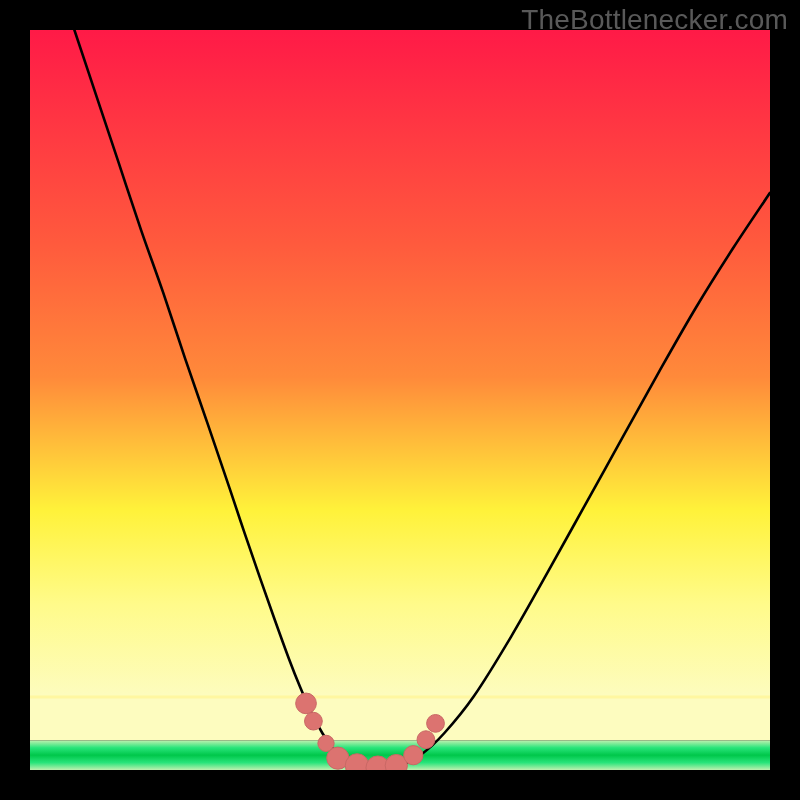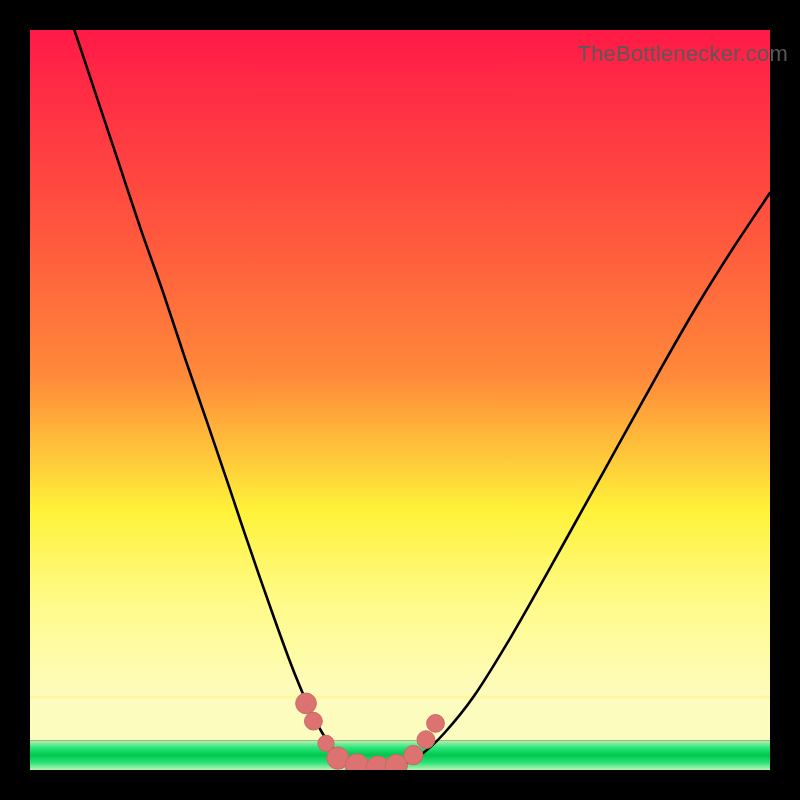--- a/index.html
+++ b/index.html
@@ -15,25 +15,24 @@
     position: relative;
     width: 800px;
     height: 800px;
     background: #000;
   }
   .watermark {
     position: absolute;
     top: 4px;
     right: 12px;
     color: #595959;
-    font-size: 22px;
+    font-size: 28px;
     font-weight: 400;
     letter-spacing: 0.2px;
     z-index: 10;
-    margin-top: 37px;
   }
   .stage {
     position: absolute;
     left: 30px;
     top: 30px;
     width: 740px;
     height: 740px;
   }
   svg {
     display: block;

